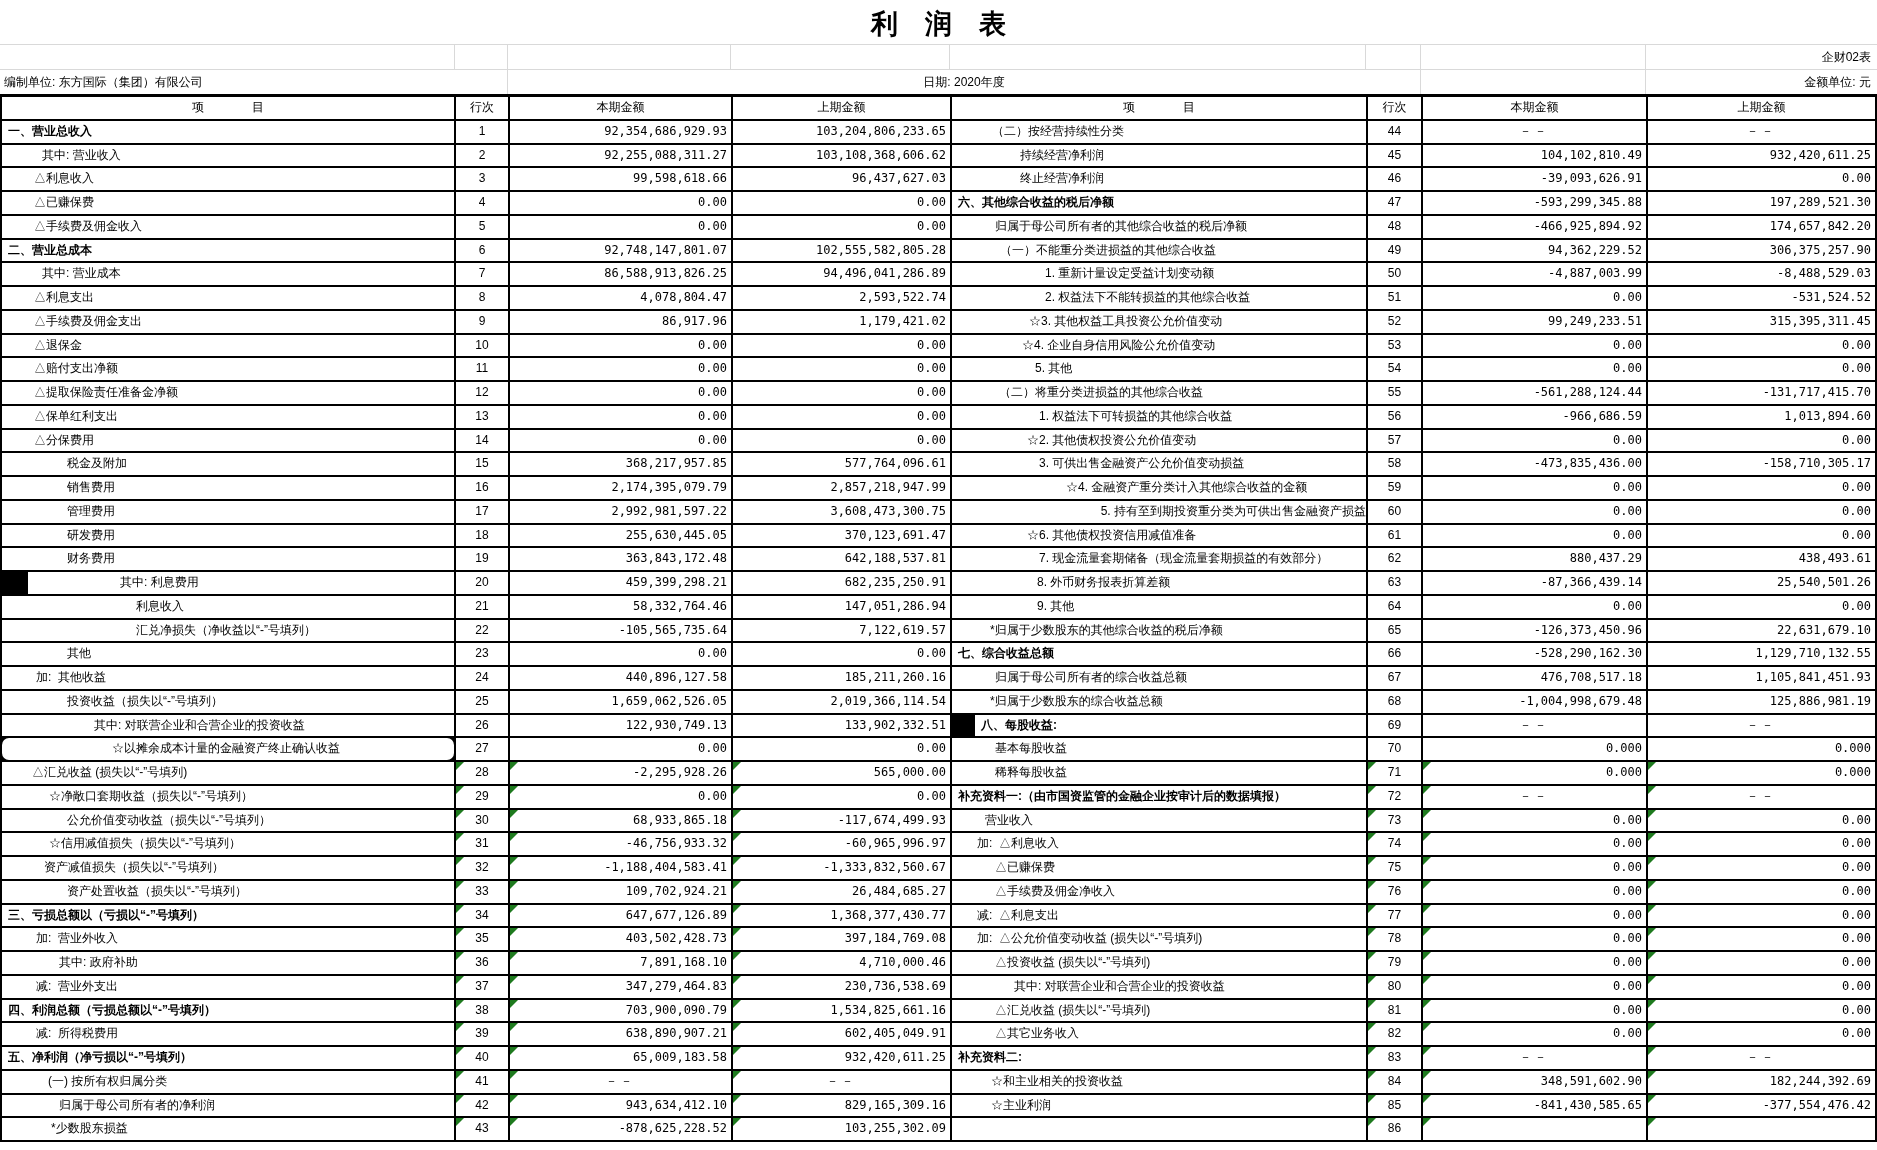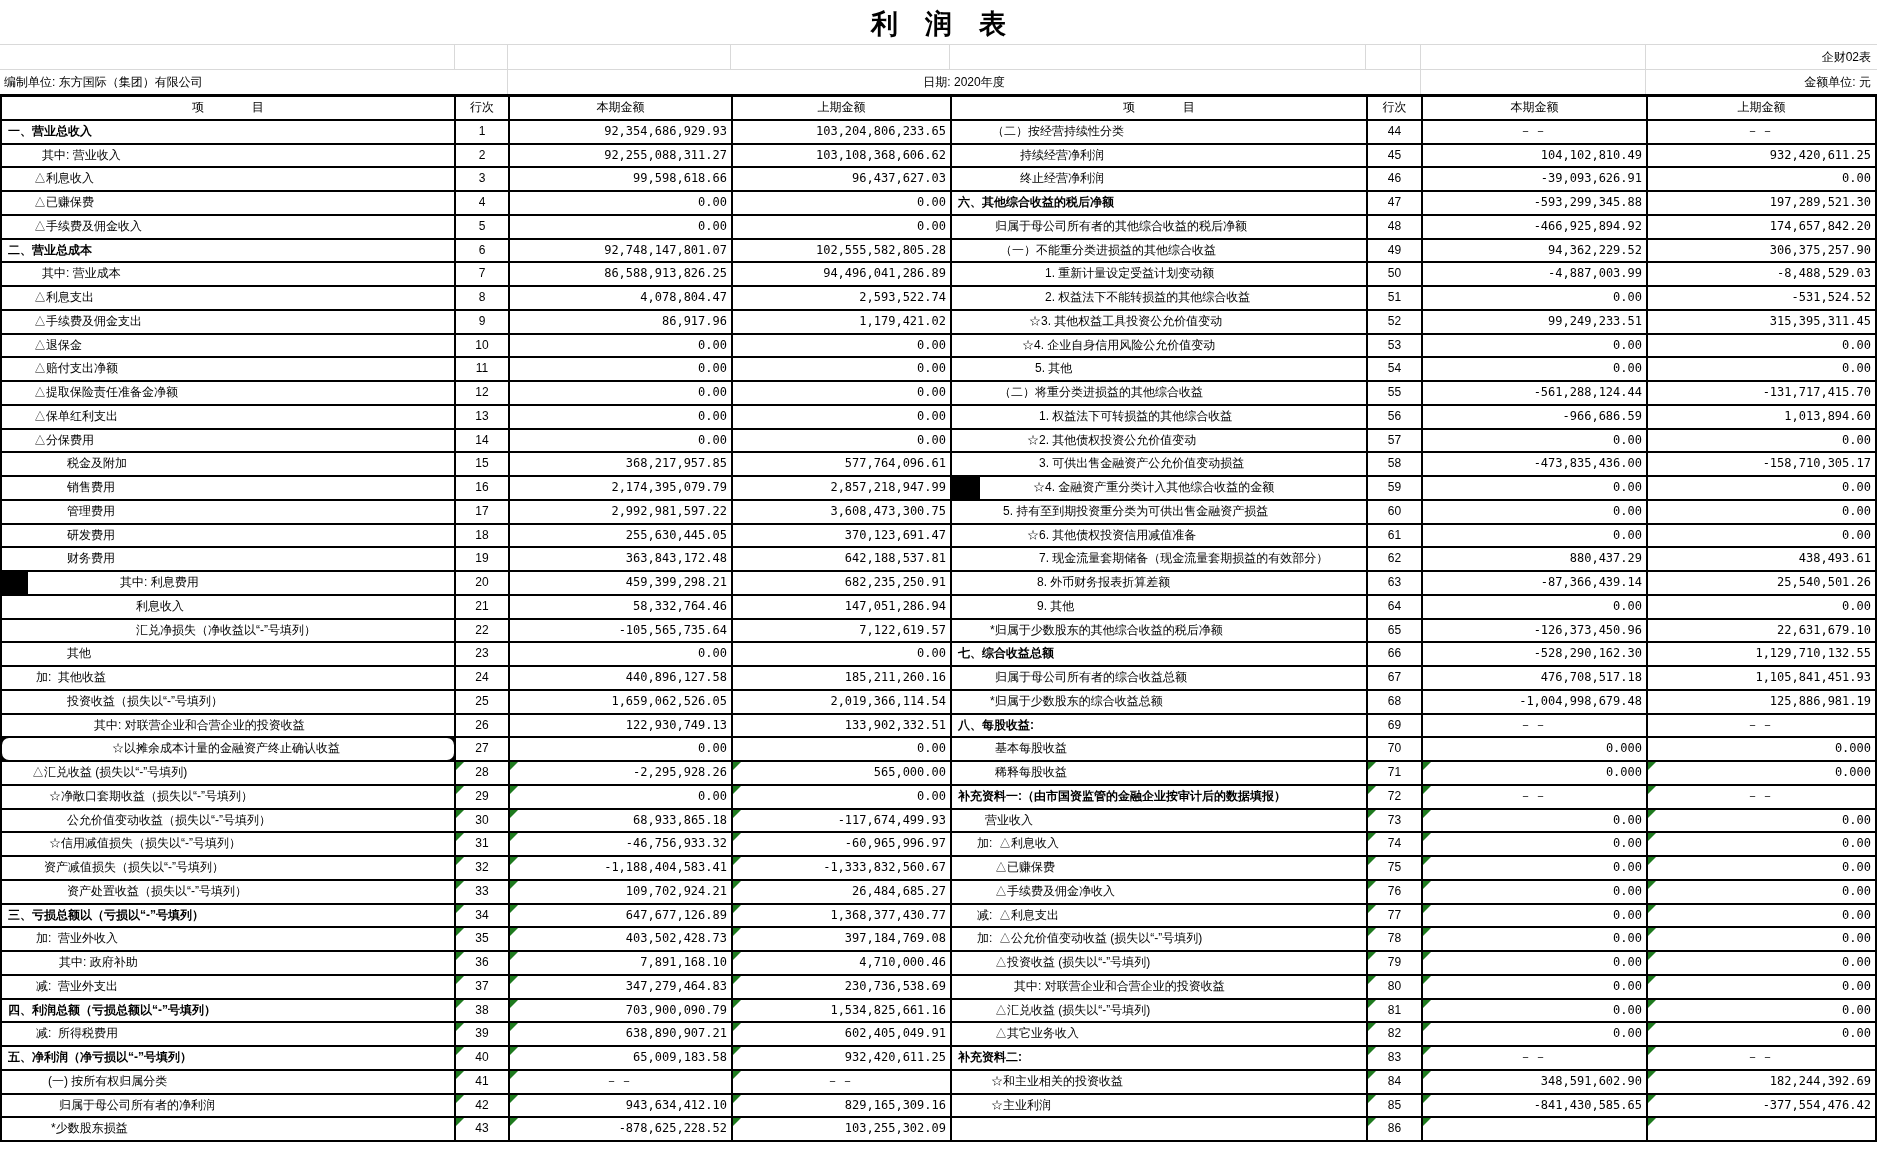--- a/index.html
+++ b/index.html
@@ -200,29 +200,29 @@
       <div class="c amt">368,217,957.85</div>
       <div class="c amt">577,764,096.61</div>
       <div class="c item" style="padding-left: 87px;">3. 可供出售金融资产公允价值变动损益</div>
       <div class="c ln">58</div>
       <div class="c amt">-473,835,436.00</div>
       <div class="c amt">-158,710,305.17</div>
       <div class="c item" style="padding-left: 65px;">销售费用</div>
       <div class="c ln">16</div>
       <div class="c amt">2,174,395,079.79</div>
       <div class="c amt">2,857,218,947.99</div>
-      <div class="c item" style="padding-left: 53px; margin-left: 28px;">☆4. 金融资产重分类计入其他综合收益的金额</div>
+      <div class="c item" style="padding-left: 114px;">☆4. 金融资产重分类计入其他综合收益的金额</div>
       <div class="c ln">59</div>
       <div class="c amt">0.00</div>
       <div class="c amt">0.00</div>
       <div class="c item" style="padding-left: 65px;">管理费用</div>
       <div class="c ln">17</div>
       <div class="c amt">2,992,981,597.22</div>
       <div class="c amt">3,608,473,300.75</div>
-      <div class="c item" style="padding-left: 51px;">5. 持有至到期投资重分类为可供出售金融资产损益</div>
+      <div class="c item" style="padding-left: 51px; text-align: right;">5. 持有至到期投资重分类为可供出售金融资产损益</div>
       <div class="c ln">60</div>
       <div class="c amt">0.00</div>
       <div class="c amt">0.00</div>
       <div class="c item" style="padding-left: 65px;">研发费用</div>
       <div class="c ln">18</div>
       <div class="c amt">255,630,445.05</div>
       <div class="c amt">370,123,691.47</div>
       <div class="c item" style="padding-left: 75px;">☆6. 其他债权投资信用减值准备</div>
       <div class="c ln">61</div>
       <div class="c amt">0.00</div>
@@ -280,21 +280,21 @@
       <div class="c amt">1,659,062,526.05</div>
       <div class="c amt">2,019,366,114.54</div>
       <div class="c item" style="padding-left: 38px;">*归属于少数股东的综合收益总额</div>
       <div class="c ln">68</div>
       <div class="c amt">-1,004,998,679.48</div>
       <div class="c amt">125,886,981.19</div>
       <div class="c item" style="padding-left: 92px;">其中: 对联营企业和合营企业的投资收益</div>
       <div class="c ln">26</div>
       <div class="c amt">122,930,749.13</div>
       <div class="c amt">133,902,332.51</div>
-      <div class="c item b" style="padding-left: 6px;">八、每股收益:</div>
+      <div class="c item b" style="padding-left: 6px; margin-left: 23px;">八、每股收益:</div>
       <div class="c ln">69</div>
       <div class="c amt dash">－－</div>
       <div class="c amt dash">－－</div>
       <div class="c item" style="padding-left: 110px; border-radius: 7px;">☆以摊余成本计量的金融资产终止确认收益</div>
       <div class="c ln">27</div>
       <div class="c amt">0.00</div>
       <div class="c amt">0.00</div>
       <div class="c item" style="padding-left: 43px;">基本每股收益</div>
       <div class="c ln">70</div>
       <div class="c amt">0.000</div>

